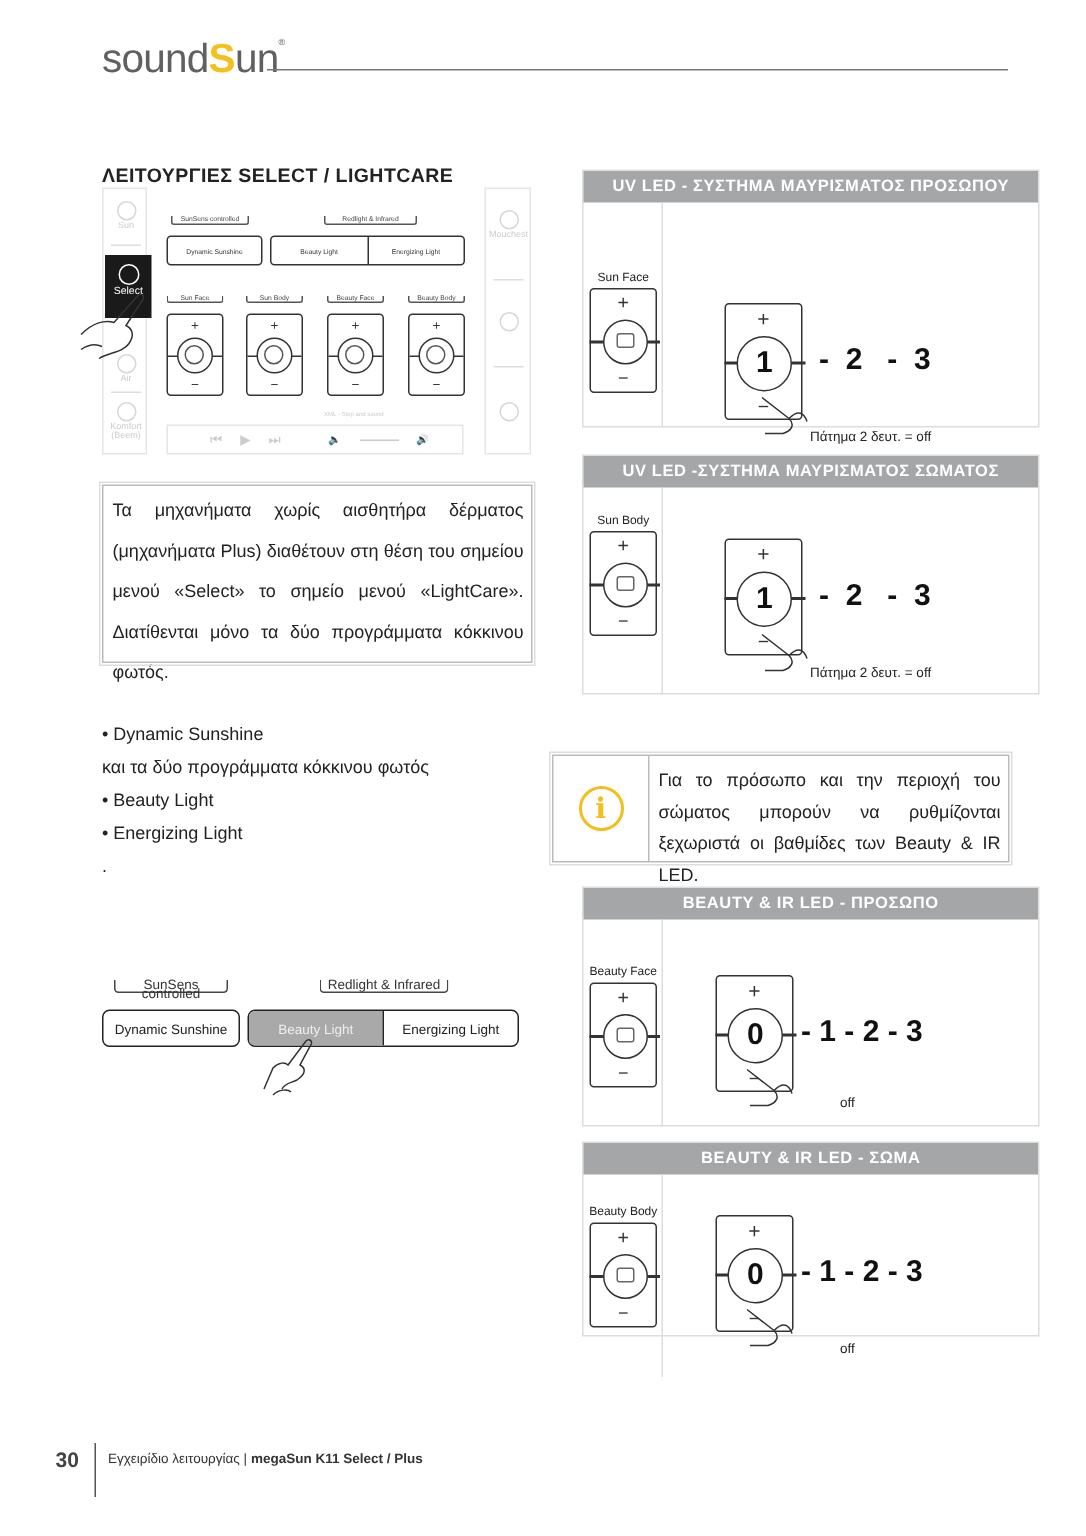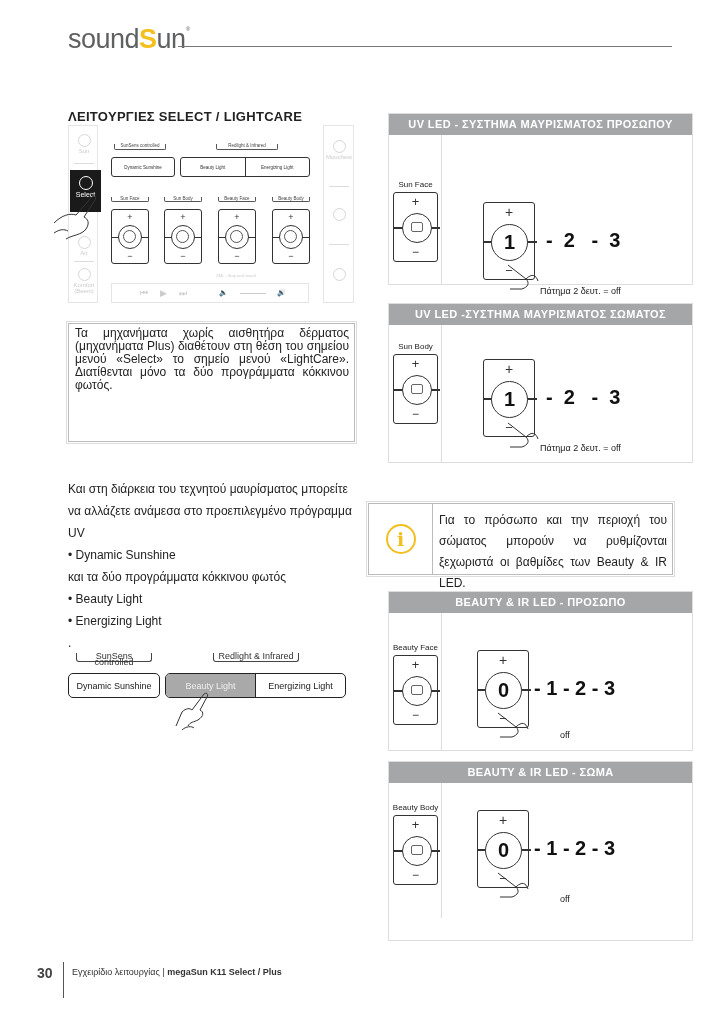--- a/index.html
+++ b/index.html
@@ -42,21 +42,21 @@
   .mini-player { position: absolute; left: 43px; top: 158px; width: 198px; height: 20px; border: 1px solid #e5e5e5; font-size: 9px; color: #ccc; display: flex; align-items: center; gap: 12px; padding-left: 28px; }
 
   .hand { position: absolute; }
 
   
   .lc-box { position: absolute; left: 68px; top: 323px; width: 287px; height: 119px; border: 1px solid #bbb; outline: 1px solid #ddd; outline-offset: 1px; display: flex; }
   .lc-icon-cell { width: 61px; border-right: 1px solid #bbb; display: flex; align-items: center; justify-content: center; }
   .lc-icon { width: 52px; height: 56px; background: #161616; color: #fff; font-size: 10px; text-align: center; padding-top: 7px; }
   .lc-icon .ring { display: block; margin: 0 auto 2px; width: 22px; height: 22px; border: 1.5px solid #ccc; border-radius: 50%; position: relative; }
   .lc-icon .ring::before { content: ""; position: absolute; left: 5px; top: 5px; width: 9px; height: 9px; border: 1.5px solid #ccc; border-radius: 50%; }
-  .lc-text { flex: 1; padding: 3px 5px 0 6px; font-size: 12px; line-height: 13px; text-align: justify; color: #222; }
+  .lc-text { flex: 1; padding: 3px 5px 0 6px; font-size: 12px; line-height: 27px; text-align: justify; color: #222; }
 
   .para { position: absolute; left: 68px; top: 478px; width: 292px; font-size: 12px; line-height: 22px; color: #222; }
   .para .bul::before { content: "• "; }
 
   
   .big-group-label { position: absolute; font-size: 9px; color: #333; height: 9px; border-bottom: 1px solid #444; border-left: 1px solid #444; border-right: 1px solid #444; border-radius: 0 0 3px 3px; line-height: 6px; text-align: center; }
   .big-btn { position: absolute; top: 673px; height: 25px; border: 1.5px solid #222; border-radius: 5px; font-size: 9px; display: flex; align-items: center; justify-content: center; color: #222; }
   .big-split { position: absolute; left: 165px; top: 673px; width: 181px; height: 25px; border: 1.5px solid #222; border-radius: 5px; display: flex; overflow: hidden; }
   .big-split span { flex: 1; font-size: 9px; display: flex; align-items: center; justify-content: center; color: #222; }
   .big-split .active { background: #a9a9a9; color: #eee; }
@@ -187,21 +187,20 @@
   <svg class="hand" style="left:-16px; top:68px;" width="60" height="60" viewBox="0 0 60 60">
     <path d="M2 30 C10 22 18 20 24 22 L40 4 C42 2 45 4 43 7 L32 24 C36 26 38 30 34 36 C30 42 20 42 14 46 M2 40 C8 36 12 36 16 38" stroke="#333" stroke-width="1" fill="none"></path>
   </svg>
 </div>
 
 <div class="lc-box">
   <div class="lc-text">Τα μηχανήματα χωρίς αισθητήρα δέρματος (μηχανήματα Plus) διαθέτουν στη θέση του σημείου μενού «Select» το σημείο μενού «LightCare». Διατίθενται μόνο τα δύο προγράμματα κόκκινου φωτός.</div>
 </div>
 
 <div class="para">
-  <div>Και στη διάρκεια του τεχνητού μαυρίσματος μπορείτε να αλλάζετε ανάμεσα στο προεπιλεγμένο πρόγραμμα UV</div>
   <div class="bul">Dynamic Sunshine</div>
   <div>και τα δύο προγράμματα κόκκινου φωτός</div>
   <div class="bul">Beauty Light</div>
   <div class="bul">Energizing Light</div>
   <div>.</div>
 </div>
 
 <div class="big-group-label" style="left:76px; top:653px; width:76px;">SunSens controlled</div>
 <div class="big-group-label" style="left:213px; top:653px; width:86px;">Redlight &amp; Infrared</div>
 <div class="big-btn" style="left:68px; width:92px;">Dynamic Sunshine</div>
@@ -303,21 +302,21 @@
         </div>
       <div class="seq" style="left:92px; top:64px;">- 1 - 2 - 3</div>
       <svg class="hand" style="left:50px; top:98px;" width="44" height="30" viewBox="0 0 44 30">
           <path d="M6 2 L24 16 C28 20 26 24 20 26 L8 26 M24 16 C30 10 34 12 36 18" stroke="#333" stroke-width="1" fill="none"></path>
         </svg>
       <div class="hint" style="left:118px; top:117px;">off</div>
     </div>
   </div>
 </div>
 
-<div class="rsec" style="top:761px; height:180px;">
+<div class="rsec" style="top:761px; height:130px;">
   <div class="rsec-head">BEAUTY &amp; IR LED - ΣΩΜΑ</div>
   <div class="rsec-body" style="height:135px;">
     <div class="rsec-left">
       <div class="sm-label" style="top:20px;">Beauty Body</div>
       <div class="sm-ctrl" style="top:32px;">
           <span class="plus">+</span>
           <div class="hline"></div>
           <div class="circ">
             <i></i>
           </div>

